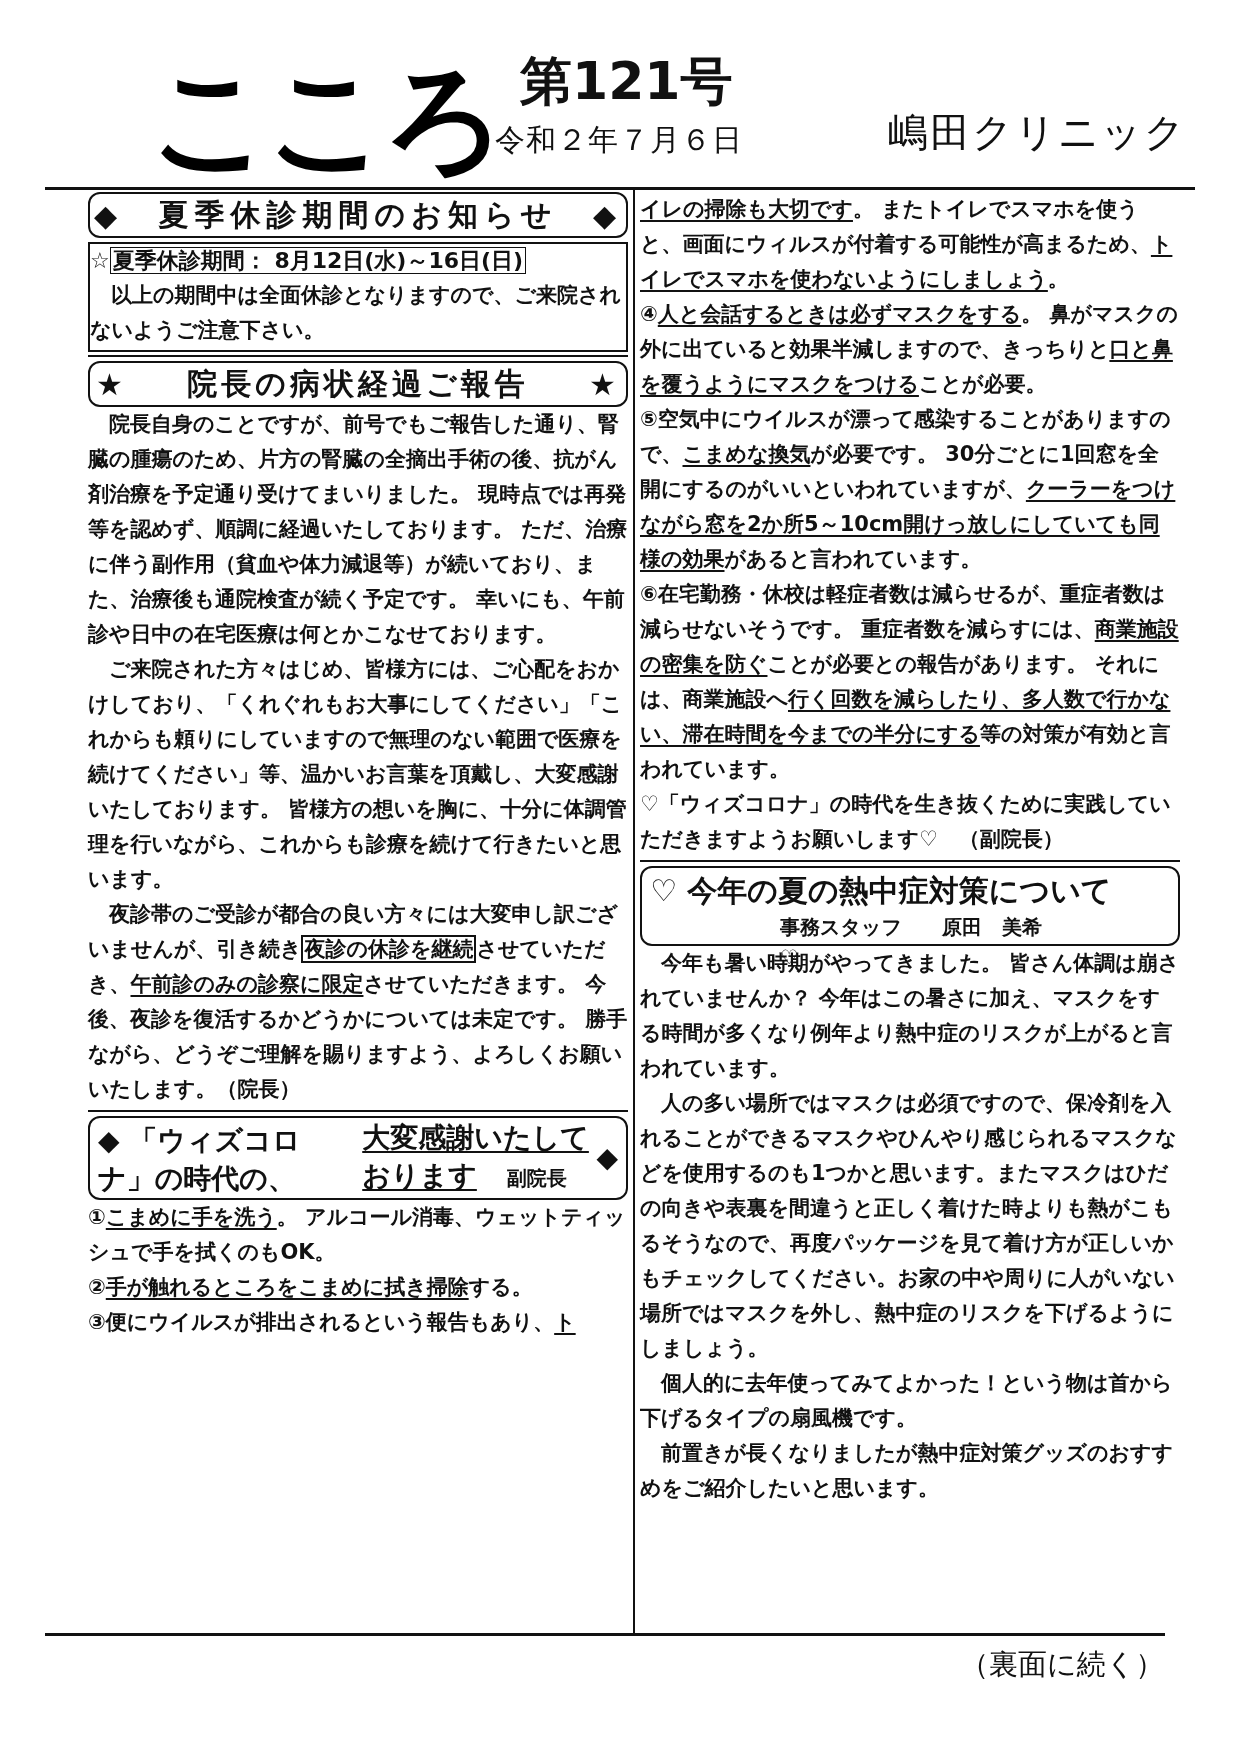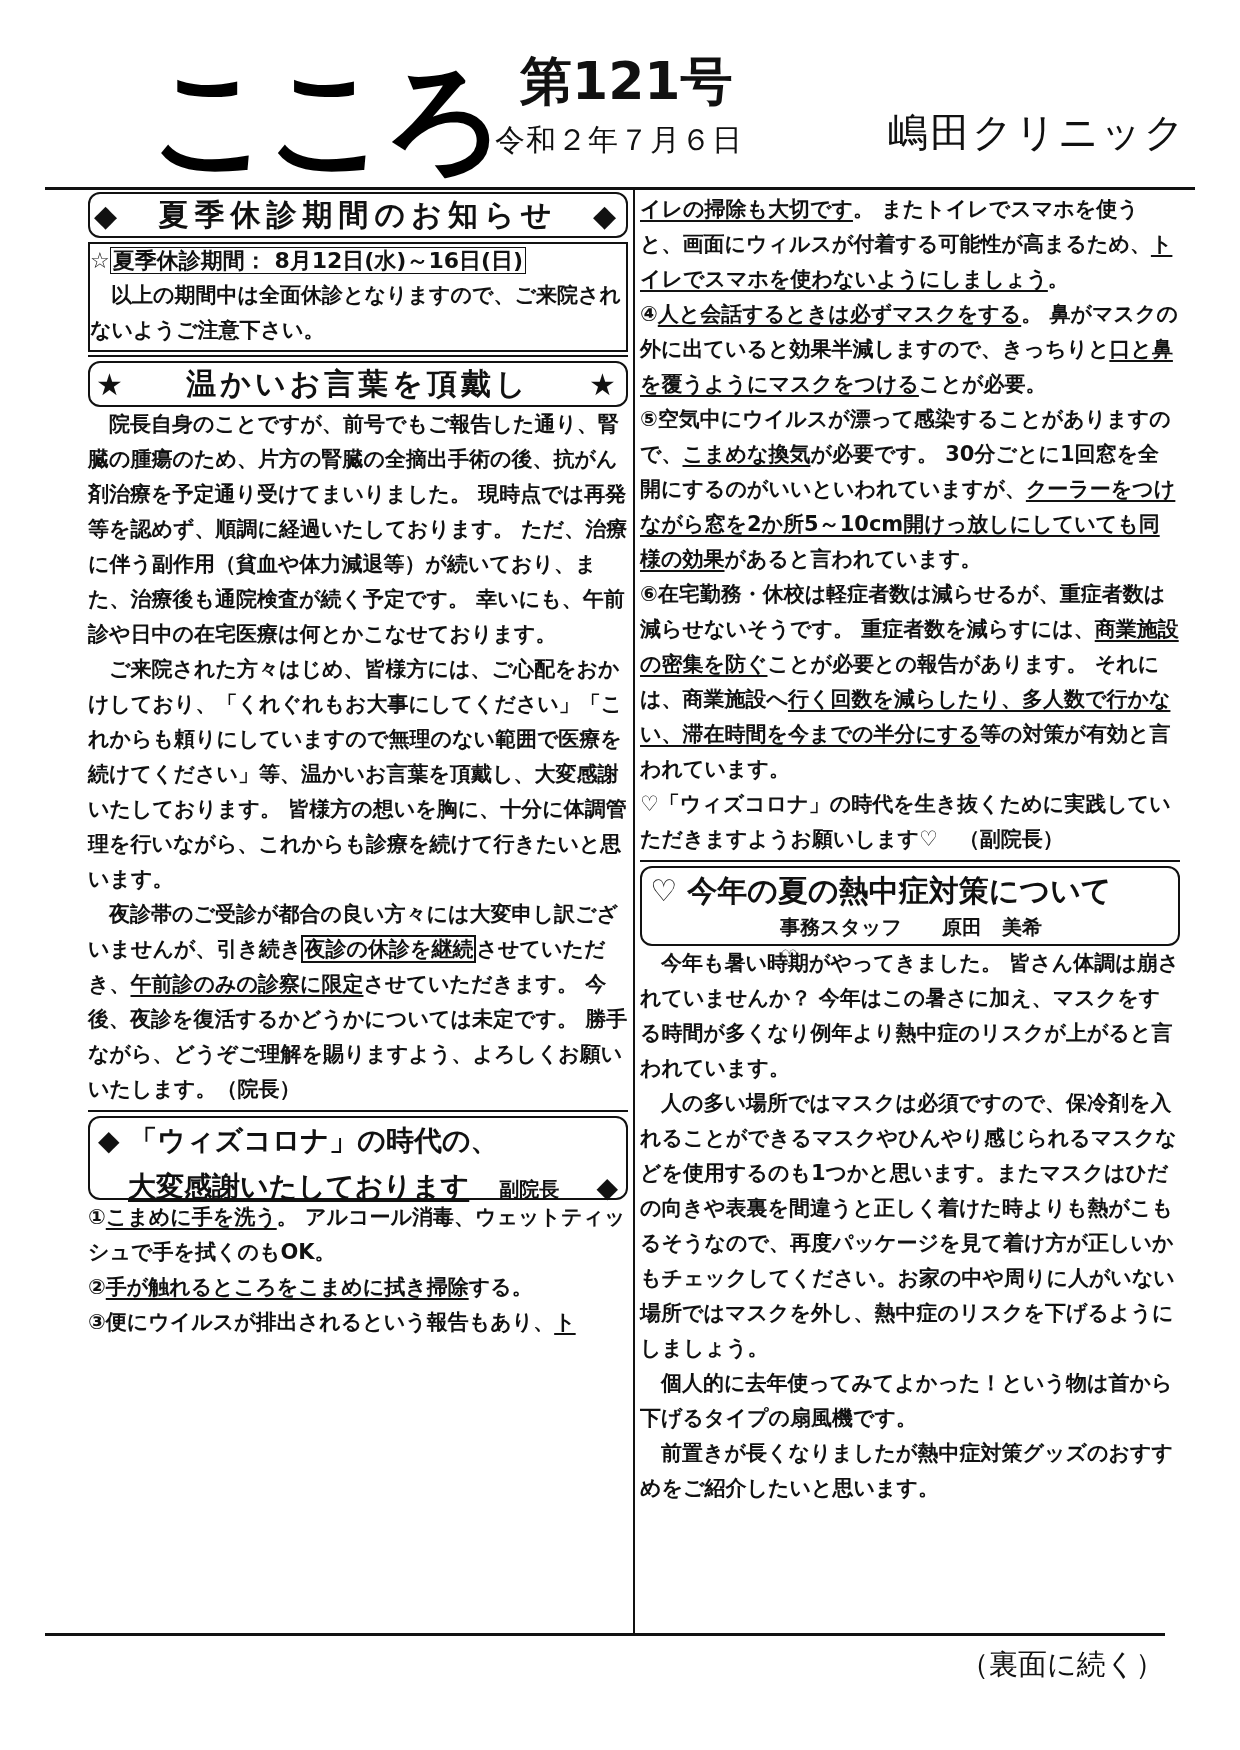--- a/index.html
+++ b/index.html
@@ -29,21 +29,21 @@
   .alert-box { border: 2px solid #111; margin-top: 4px; box-sizing: border-box; padding: 0 0 2px 0; }
   .alert-head { font-size: 22px; font-weight: bold; line-height: 34px; }
   .alert-head .hl { border: 1px solid #111; padding: 0 2px; }
   .p { font-size: 21px; line-height: 35px; font-weight: bold; margin: 0; }
   .ind { text-indent: 1em; }
   .u { text-decoration: underline; text-decoration-thickness: 2px; text-underline-offset: 4px; }
   .boxed { border: 2px solid #111; padding: 0 1px; }
   .sep { height: 2px; background: #111; margin: 3px 0 4px 0; }
 
   .t2 { height: 46px; font-size: 30px; letter-spacing: 4px; justify-content: space-between; padding: 0 6px; margin-top: 4px; }
-  .t3 { flex-direction: column; align-items: stretch; padding: 4px 8px; font-size: 28px; height: 84px; gap: 8px; }
+  .t3 { flex-direction: row; align-items: stretch; padding: 4px 8px; font-size: 28px; height: 84px; gap: 8px; }
   .t3 .l1 { line-height: 38px; }
   .t3 .l2 { line-height: 38px; display: flex; justify-content: space-between; align-items: center; padding-left: 30px; }
   .t3 .small { font-size: 20px; margin-left: 30px; }
   .t4 { flex-direction: column; align-items: stretch; padding: 2px 8px; height: 80px; }
   .t4 .l1 { font-size: 30px; line-height: 42px; }
   .t4 .l2 { font-size: 20px; line-height: 30px; display: flex; justify-content: space-between; padding-left: 130px; flex-direction: column; }
 </style>
 </head>
 <body>
 
@@ -70,21 +70,21 @@
         </div>
         <p class="p ind">以上の期間中は全面休診となりますので、ご来院されないようご注意下さい。</p>
       </div>
     </section>
 
     <div class="sep"></div>
 
     <section>
       <div class="box-title t2">
         <span>★</span>
-        <span>温かいお言葉を頂戴し</span>
+        <span>院長の病状経過ご報告</span>
         <span>★</span>
       </div>
       <p class="p ind">院長自身のことですが、前号でもご報告した通り、腎臓の腫瘍のため、片方の腎臓の全摘出手術の後、抗がん剤治療を予定通り受けてまいりました。 現時点では再発等を認めず、順調に経過いたしております。 ただ、治療に伴う副作用（貧血や体力減退等）が続いており、また、治療後も通院検査が続く予定です。 幸いにも、午前診や日中の在宅医療は何とかこなせております。</p>
       <p class="p ind">ご来院された方々はじめ、皆様方には、ご心配をおかけしており、「くれぐれもお大事にしてください」「これからも頼りにしていますので無理のない範囲で医療を続けてください」等、温かいお言葉を頂戴し、大変感謝いたしております。 皆様方の想いを胸に、十分に体調管理を行いながら、これからも診療を続けて行きたいと思います。</p>
       <p class="p ind"><span>夜診帯のご受診が都合の良い方々には大変申し訳ございませんが、引き続き</span><span class="boxed">夜診の休診を継続</span><span>させていただき、</span><span class="u">午前診のみの診察に限定</span><span>させていただきます。 今後、夜診を復活するかどうかについては未定です。 勝手ながら、どうぞご理解を賜りますよう、よろしくお願いいたします。（院長）</span></p>
     </section>
 
     <div class="sep"></div>
 
     <section>

